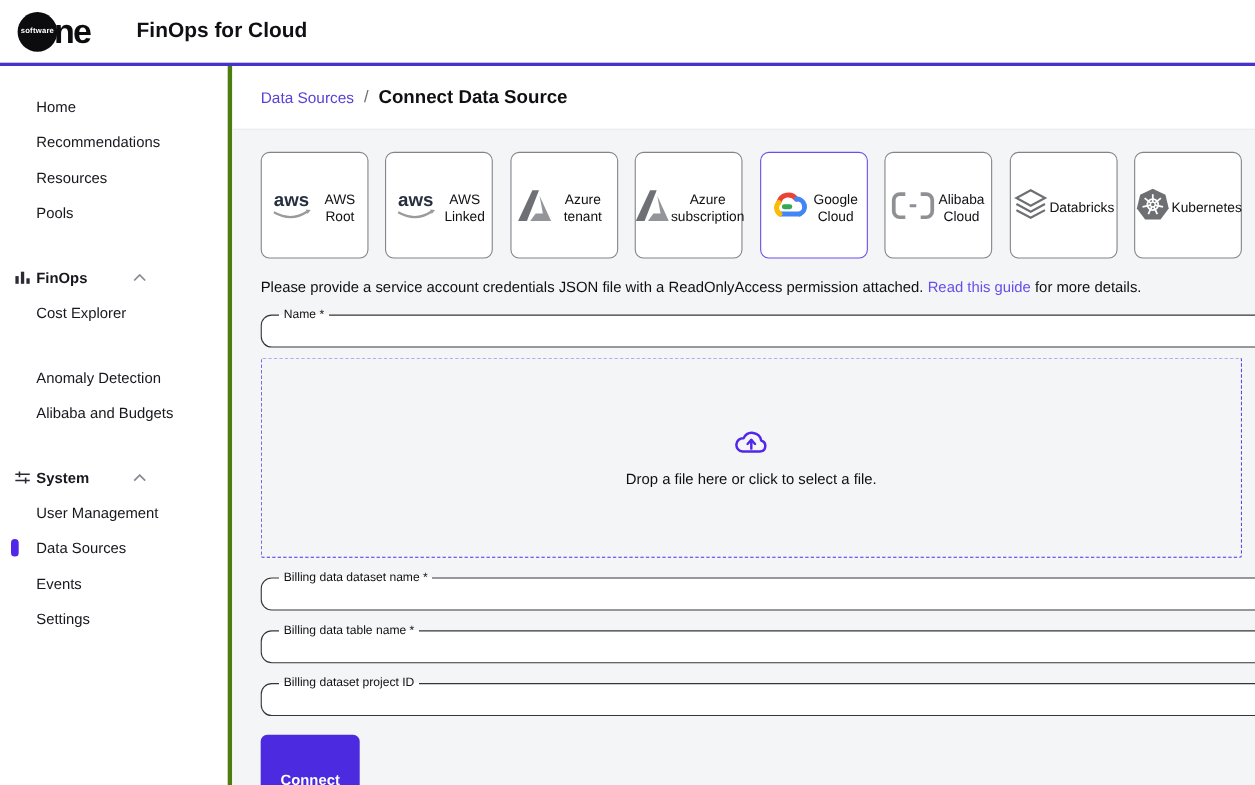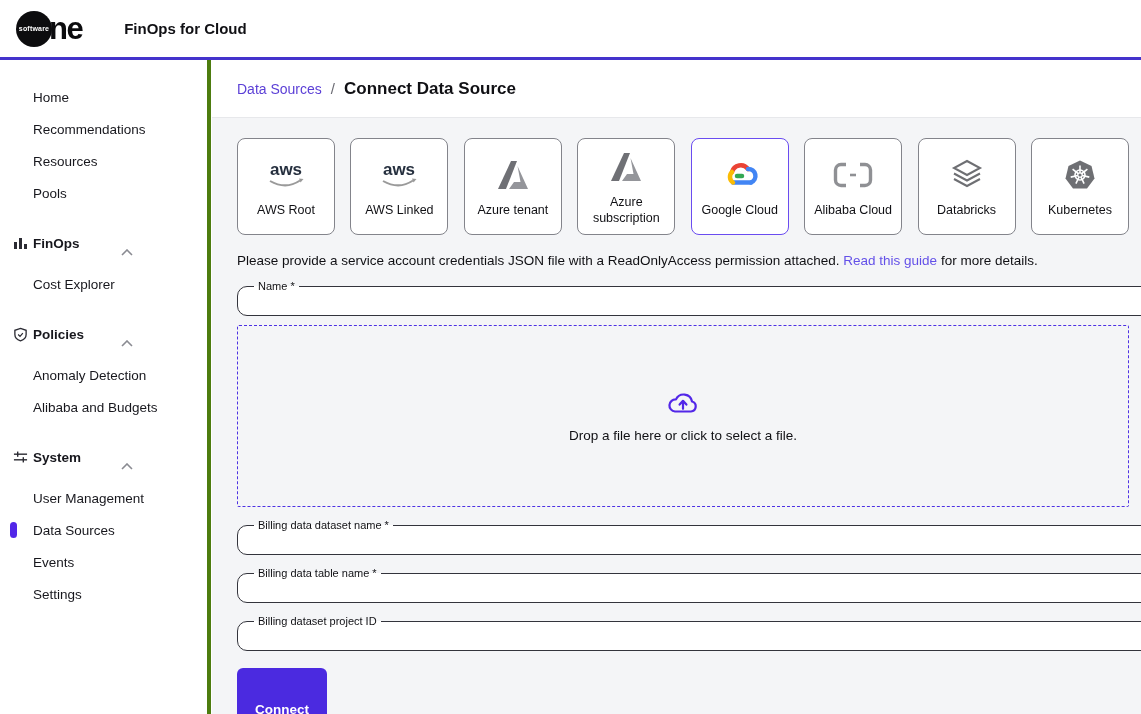--- a/index.html
+++ b/index.html
@@ -14,38 +14,38 @@
     height:60px; border-bottom:3px solid #4433cc;
     display:flex; align-items:center; padding-left:16px; background:#fff;
   }
   .logo { display:flex; align-items:center; cursor:pointer; }
   .logo-o {
     width:36px; height:36px; border-radius:50%; background:#0c0c0e;
     color:#fff; font-size:7px; font-weight:bold; letter-spacing:.2px;
     display:flex; align-items:center; justify-content:center;
   }
   .logo-ne { font-size:31px; font-weight:800; letter-spacing:-1.5px; color:#0c0c0e; margin-left:-3px; }
-  .app-title { margin-left:42px; font-size:15px; font-weight:bold; color:#101014; }
+  .app-title { margin-left:42px; font-size:19px; font-weight:bold; color:#101014; }
 
   
   .sidebar {
     position:absolute; top:60px; left:0; bottom:0; width:211px;
     background:#fff; border-right:4px solid #4d7c0f; padding-top:21px;
   }
   .nav-item {
     height:32px; display:flex; align-items:center; padding-left:33px;
     font-size:13.5px; color:#17171d; cursor:pointer; position:relative;
   }
   .nav-item .active-pill {
     position:absolute; left:10px; top:8px; width:7px; height:16px;
     border-radius:4px; background:#5227e8;
   }
   .section { margin-top:27px; }
   .section-header {
-    height:32px; display:flex; align-items:flex-start; padding-left:13px;
+    height:32px; display:flex; align-items:center; padding-left:13px;
     font-size:13.5px; font-weight:bold; color:#17171d; cursor:pointer; position:relative;
   }
   .section-header .sec-icon { width:15px; height:15px; margin-right:5px; display:inline-flex; }
   .section-header .chevron { position:absolute; left:121px; top:13px; display:inline-flex; }
 
   
   .main { position:absolute; top:60px; left:212px; right:0; bottom:0; background:#f4f5f7; }
   .breadcrumb-bar {
     height:58px; background:#fff; border-bottom:1px solid #e7e8eb;
     display:flex; align-items:center; padding-left:25px;
@@ -53,21 +53,21 @@
   .breadcrumb-bar a { color:#5b3fd6; font-size:14px; text-decoration:none; cursor:pointer; }
   .breadcrumb-bar .sep { color:#6b6b73; margin:0 9px; font-size:15px; }
   .breadcrumb-bar .current { font-size:17px; font-weight:bold; color:#101014; }
 
   .content { padding:20px 13px 0 25px; }
 
   
   .cards { display:flex; justify-content:space-between; width:892px; }
   .card {
     width:98px; height:97px; background:#fff; border:1px solid #83848b; border-radius:8px;
-    display:flex; flex-direction:column; align-items:center; justify-content:center;
+    display:flex; flex-direction:row; align-items:center; justify-content:center;
     cursor:pointer; padding:4px;
   }
   .card.selected { border:1px solid #6a4cf0; }
   .card .icon-box { height:42px; display:flex; align-items:center; justify-content:center; }
   .card .card-label { font-size:12.5px; color:#101014; text-align:center; line-height:1.25; margin-top:7px; }
 
   .instruction { margin-top:18px; font-size:13.5px; color:#101014; width:892px; }
   .instruction a { color:#6350e8; text-decoration:none; cursor:pointer; }
 
   
@@ -137,34 +137,20 @@
       <span class="chevron">
         <svg width="12" height="7" viewBox="0 0 12 7" fill="none" stroke="#8a8b92" stroke-width="1.6">
             <polyline points="1,6 6,1 11,6"></polyline>
           </svg>
       </span>
     </div>
     <div class="nav-item">Cost Explorer</div>
   </div>
 
   <div class="section">
-    <div class="section-header">
-      <span class="sec-icon">
-        <svg width="15" height="15" viewBox="0 0 16 16" fill="none" stroke="#2b2b33" stroke-width="1.4">
-            <path d="M8 1.5 L14 3.5 V8 c0 3.5 -2.7 5.8 -6 6.7 C4.7 13.8 2 11.5 2 8 V3.5 Z"></path>
-            <path d="M5.5 8 l2 2 l3 -3.5" stroke-width="1.3"></path>
-          </svg>
-      </span>
-      <span>Policies</span>
-      <span class="chevron">
-        <svg width="12" height="7" viewBox="0 0 12 7" fill="none" stroke="#8a8b92" stroke-width="1.6">
-            <polyline points="1,6 6,1 11,6"></polyline>
-          </svg>
-      </span>
-    </div>
     <div class="nav-item">Anomaly Detection</div>
     <div class="nav-item">Alibaba and Budgets</div>
   </div>
 
   <div class="section">
     <div class="section-header">
       <span class="sec-icon">
         <svg width="15" height="14" viewBox="0 0 16 14" fill="none" stroke="#2b2b33" stroke-width="1.5">
             <line x1="1" y1="4" x2="15" y2="4"></line>
             <line x1="1" y1="10" x2="15" y2="10"></line>

